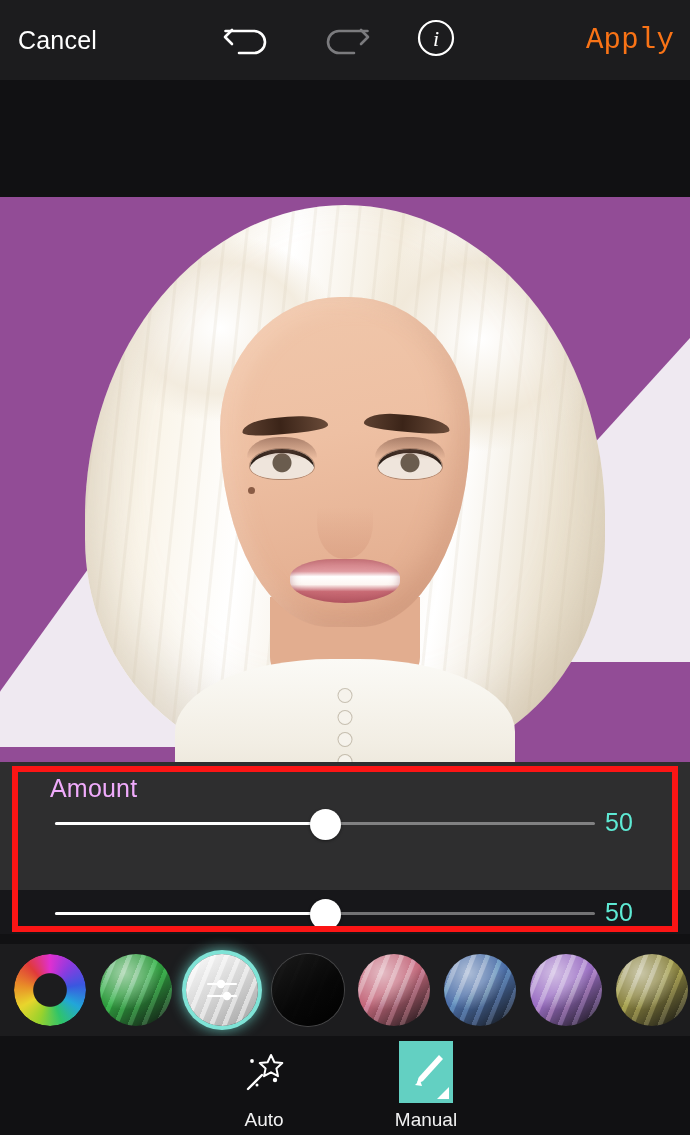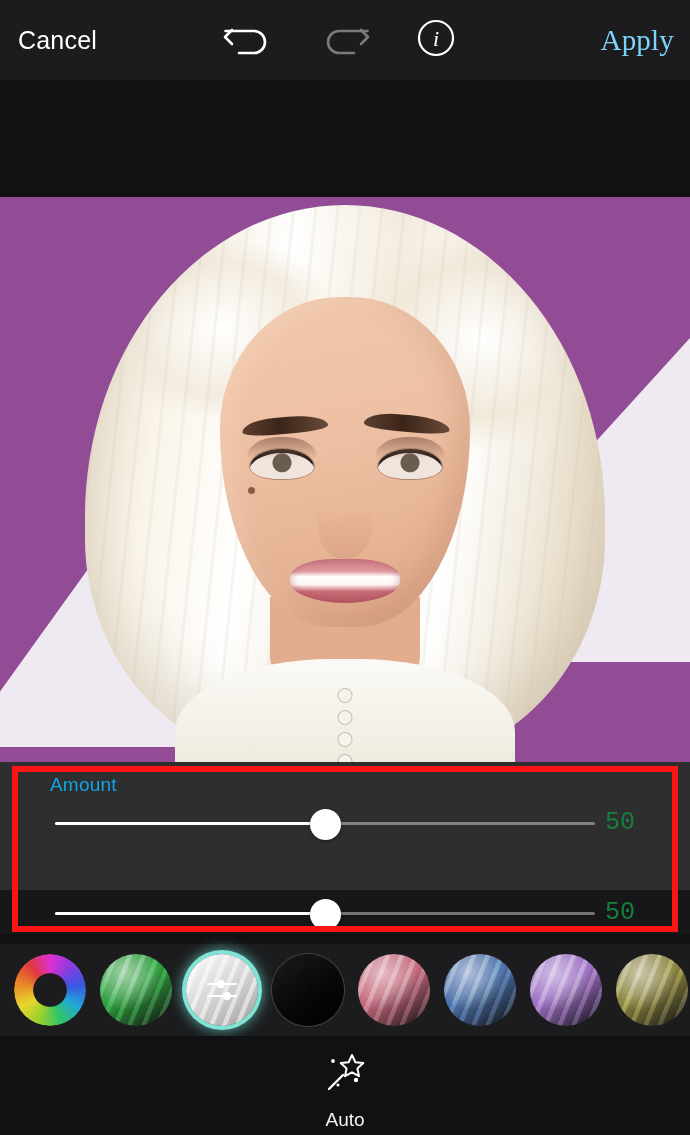--- a/index.html
+++ b/index.html
@@ -27,23 +27,23 @@
     position: absolute; left: 18px; top: 50%;
     transform: translateY(-50%);
     color: #fff; font-size: 25px; letter-spacing: .2px;
     background: none; border: 0;
     font-family: "Liberation Sans", sans-serif;
     cursor: pointer;
   }
   #apply-btn {
     position: absolute; right: 16px; top: 50%;
     transform: translateY(-50%);
-    color: #7dd3fc; font-size: 29px; letter-spacing: .2px;
+    color: #f97316; font-size: 29px; letter-spacing: .2px;
     background: none; border: 0;
-    font-family: Liberation Serif, serif;
+    font-family: Liberation Mono, monospace;
     cursor: pointer;
   }
   .topicon { position: absolute; top: 50%; transform: translateY(-50%); cursor: pointer; }
   #undo-btn  { left: 222px; }
   #redo-btn  { left: 317px; }
   #info-btn  { left: 414px; }
 
   
   #photo-area {
     position: absolute; left: 0; top: 197px;
@@ -153,21 +153,21 @@
   }
   #slider-overlay-black {
     position: absolute; left: 0; top: 128px; width: 690px; height: 44px;
     background: #17171a;
   }
   .slider-row { position: absolute; left: 0; width: 690px; }
   #row-amount { top: 12px; height: 84px; }
   #row-saturation { top: 100px; height: 72px; }
   .slider-label {
     position: absolute; left: 50px; top: 0;
-    color: #0ea5e9; font-size: 19px; letter-spacing: .2px;
+    color: #f0abfc; font-size: 25px; letter-spacing: .2px;
   }
   .slider-track-wrap {
     position: absolute; left: 55px; top: 48px; width: 540px; height: 4px;
   }
   .slider-track-bg {
     position: absolute; left: 0; top: 0; width: 100%; height: 3px;
     background: rgba(255,255,255,.40); border-radius: 2px;
   }
   .slider-track-fill {
     position: absolute; left: 0; top: 0; height: 3px;
@@ -175,21 +175,21 @@
   }
   .slider-thumb {
     position: absolute; top: 50%;
     width: 31px; height: 31px; margin-top: -15px; margin-left: -15px;
     border-radius: 50%; background: #ffffff;
     box-shadow: 0 1px 3px rgba(0,0,0,.45);
     cursor: pointer;
   }
   .slider-value {
     position: absolute; left: 605px; top: 34px;
-    color: #15803d; font-size: 25px; font-family: Liberation Mono, monospace;
+    color: #5eead4; font-size: 25px;
   }
   #row-saturation .slider-label { top: 0; }
   #row-saturation .slider-track-wrap { top: 50px; }
   #row-saturation .slider-value { top: 36px; }
 
   
   #annotation-box {
     position: absolute; left: 12px; top: 766px;
     width: 666px; height: 166px;
     border: 6px solid #fc1515;
@@ -385,17 +385,28 @@
           <path d="M30 6 l3.4 7.2 7.9 .9 -5.9 5.3 1.6 7.8 -7-3.9 -7 3.9 1.6-7.8 -5.9-5.3 7.9-.9z" stroke="#ffffff" stroke-width="2" fill="none" stroke-linejoin="round"></path>
           <path d="M21 26 L7 40" stroke="#ffffff" stroke-width="2.4" stroke-linecap="round"></path>
           <circle cx="11" cy="12" r="1.9" fill="#ffffff"></circle>
           <circle cx="34" cy="31" r="2.2" fill="#ffffff"></circle>
           <circle cx="16" cy="36" r="1.5" fill="#ffffff"></circle>
         </svg>
       </div>
       <div class="tool-label">Auto</div>
     </div>
 
+    <div class="tool selected" id="tool-manual">
+      <div class="tool-icon-box">
+        <svg width="40" height="44" viewBox="0 0 40 44" fill="none">
+          <path d="M33 5 L37 9 L17 31 L11 33 L13 27 Z" fill="#ffffff"></path>
+          <path d="M13 27 L11 33 L17 31 Z" fill="#ffffff"></path>
+          <path d="M9 35 L14 30 L16 36 Z" fill="#ffffff"></path>
+        </svg>
+        <span id="corner-tri"></span>
+      </div>
+      <div class="tool-label">Manual</div>
+    </div>
 
 
   </div>
 
 </div>
 
 </body></html>

